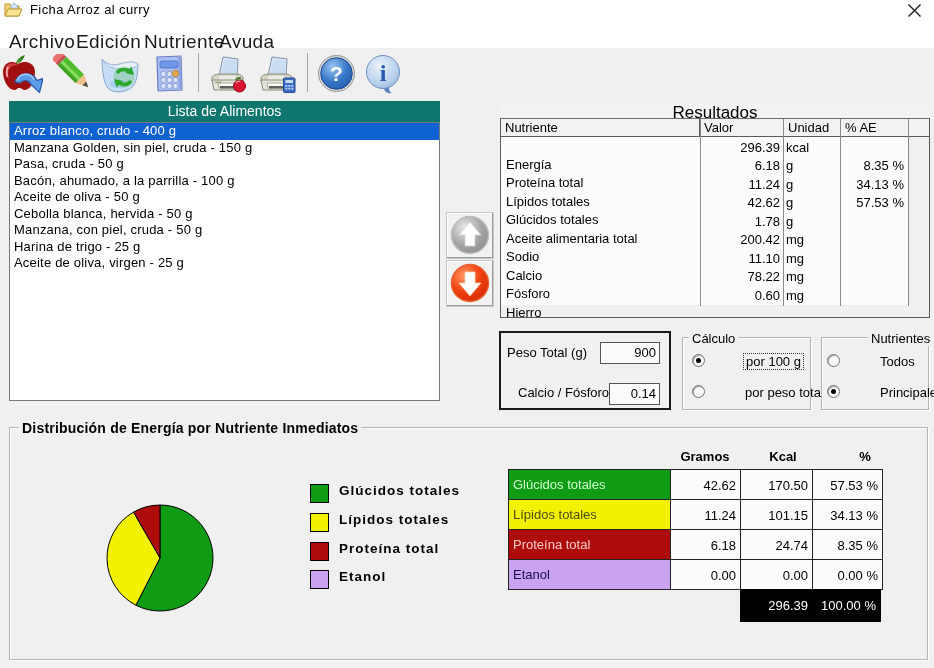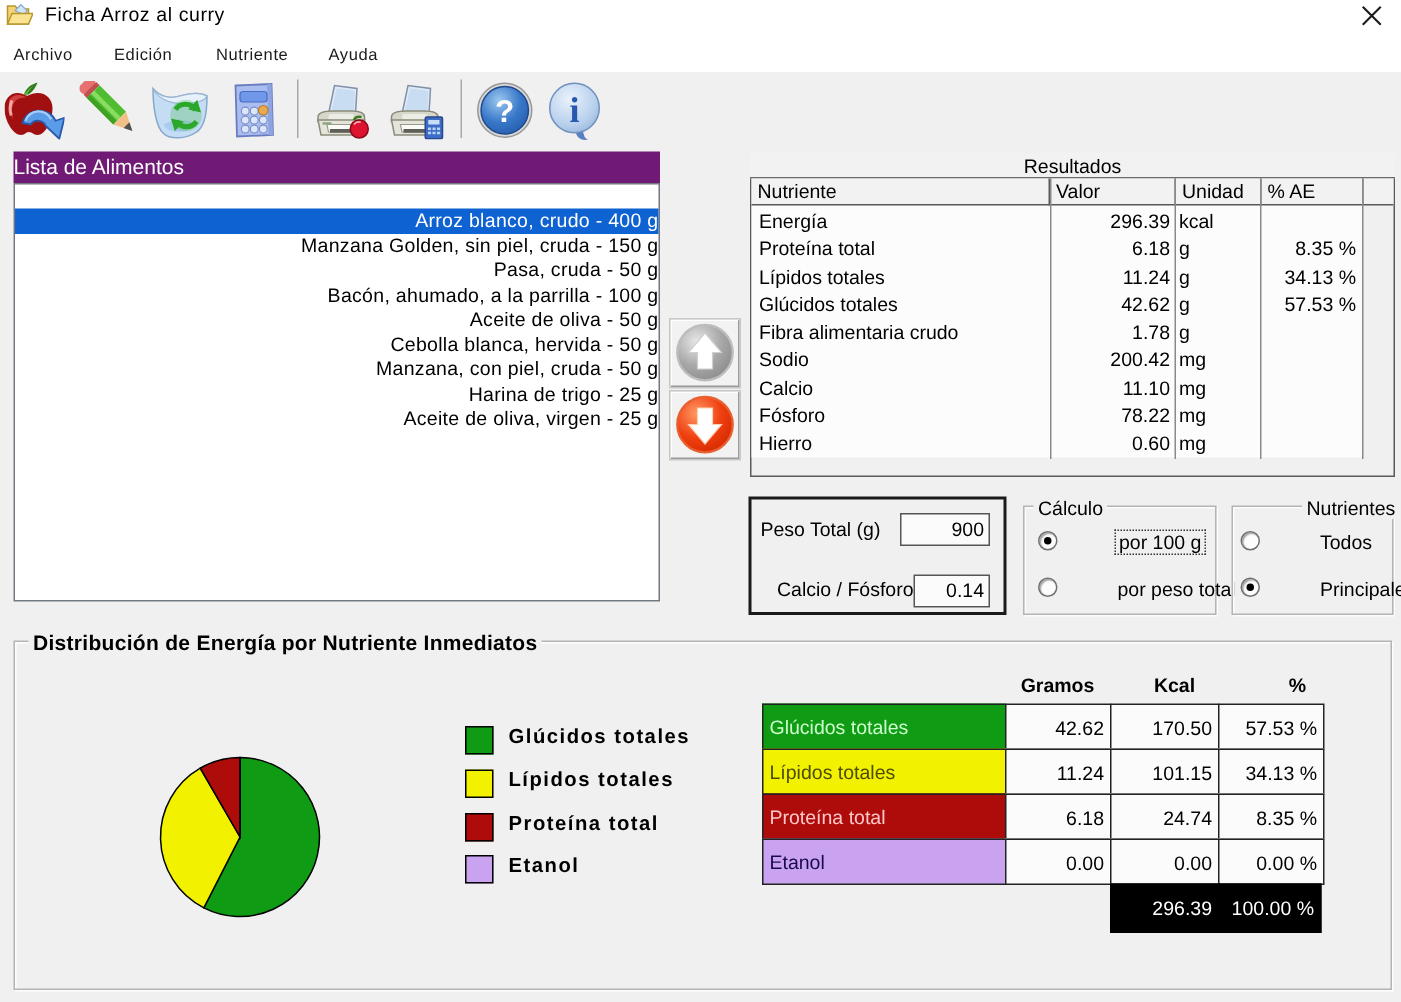--- a/index.html
+++ b/index.html
@@ -2,39 +2,39 @@
 <html><head>
 <meta charset="utf-8">
 <style>
 * { margin:0; padding:0; box-sizing:border-box; }
 html,body { width:934px; height:668px; background:#f0f0f0; font-family:"Liberation Sans",sans-serif; overflow:hidden; }
 .abs { position:absolute; }
 #stage { position:relative; width:934px; height:668px; }
 
 #titlebar { left:0; top:0; width:934px; height:48px; background:#ffffff; }
 #title { left:30px; top:2px; font-size:13px; color:#000; letter-spacing:0.4px; }
-.menuitem { top:31px; font-size:11px; color:#1a1a1a; letter-spacing:0.4px; }
+.menuitem { top:31px; font-size:19px; color:#1a1a1a; letter-spacing:0.4px; }
 
 #toolbar { left:0; top:48px; width:934px; height:48px; background:#f0f0f0; }
 .tsep { top:53px; width:1px; height:39px; background:#a8a8a8; }
 
-#listhdr { left:9px; top:101px; width:431px; height:21px; background:#701a75; color:#fff; font-size:14px; text-align:left; line-height:21px; }
-#listbox { left:9px; top:122px; width:431px; height:279px; background:#fff; border:1px solid #707880; padding-top:16px;text-align:right; }
+#listhdr { left:9px; top:101px; width:431px; height:21px; background:#0f766e; color:#fff; font-size:14px; text-align:center; line-height:21px; }
+#listbox { left:9px; top:122px; width:431px; height:279px; background:#fff; border:1px solid #707880; padding-top:0; }
 .li { height:16.5px; font-size:13px; color:#000; padding-left:4px; line-height:16.5px; white-space:nowrap; letter-spacing:0.2px; }
 .li.sel { background:#0e62d2; color:#fff; }
 
 .arrbtn { left:446px; width:48px; height:47px; background:#f2f2f2; border:1px solid #c8c8c8; box-shadow:inset -1px -1px 0 #9a9a9a, inset 1px 1px 0 #ffffff; }
 
 #respanel { left:500px; top:102px; width:430px; height:216px; background:#f0f0f0; border:1px solid #5a5a5a; }
 #resdata { left:501px; top:137px; width:407px; height:168px; background:#fcfcfc; }
-#restitle { left:500px; top:102px; width:430px; height:17px; font-size:13px; color:#000; text-align:center; background:#f2f2f2; border-bottom:1px solid #6a6a6a; padding-top:1px; }
+#restitle { left:500px; top:102px; width:430px; height:17px; font-size:17px; color:#000; text-align:center; background:#f2f2f2; border-bottom:1px solid #6a6a6a; padding-top:1px; }
 #reshdrrow { left:501px; top:119px; width:428px; height:18px; background:#f2f2f2; border-bottom:1px solid #5a5a5a; }
 .reshcell { position:absolute; top:0; height:18px; font-size:13px; color:#000; padding:1px 0 0 4px; border-right:1px solid #5a5a5a; }
 .rrow { position:absolute; height:18px; font-size:13px; color:#000; }
-.rname { position:absolute; left:6px; top:3px; }
+.rname { position:absolute; left:6px; top:20px; }
 .rval { position:absolute; right:150px; top:3px; }
 .runit { position:absolute; left:286px; top:3px; }
 .rae { position:absolute; right:26px; top:3px; }
 .vline { position:absolute; width:1px; background:#8a8a8a; }
 
 #pesobox { left:499px; top:331px; width:172px; height:79px; border:2px solid #1a1a1a; background:#f0f0f0; }
 .pfield { position:absolute; border:1px solid #555; background:#fbfbfb; font-size:13px; text-align:right; padding:2px 3px 0 0; color:#000; }
 
 .grp { border:1px solid #b4b4b4; box-shadow:1px 1px 0 #fdfdfd, inset 1px 1px 0 #fdfdfd; }
 .grplabel { position:absolute; background:#f0f0f0; font-size:13px; color:#000; padding:0 3px; }
@@ -242,21 +242,21 @@
         <span class="runit">g</span>
         <span class="rae">34.13 %</span>
       </div>
     <div class="abs rrow" style="left:500px; top:192px; width:430px;">
         <span class="rname">Glúcidos totales</span>
         <span class="rval">42.62</span>
         <span class="runit">g</span>
         <span class="rae">57.53 %</span>
       </div>
     <div class="abs rrow" style="left:500px; top:210.5px; width:430px;">
-        <span class="rname">Fibra alimentaria crudo</span>
+        <span class="rname">Aceite alimentaria total</span>
         <span class="rval">1.78</span>
         <span class="runit">g</span>
       </div>
     <div class="abs rrow" style="left:500px; top:229px; width:430px;">
         <span class="rname">Sodio</span>
         <span class="rval">200.42</span>
         <span class="runit">mg</span>
       </div>
     <div class="abs rrow" style="left:500px; top:247.5px; width:430px;">
         <span class="rname">Calcio</span>

